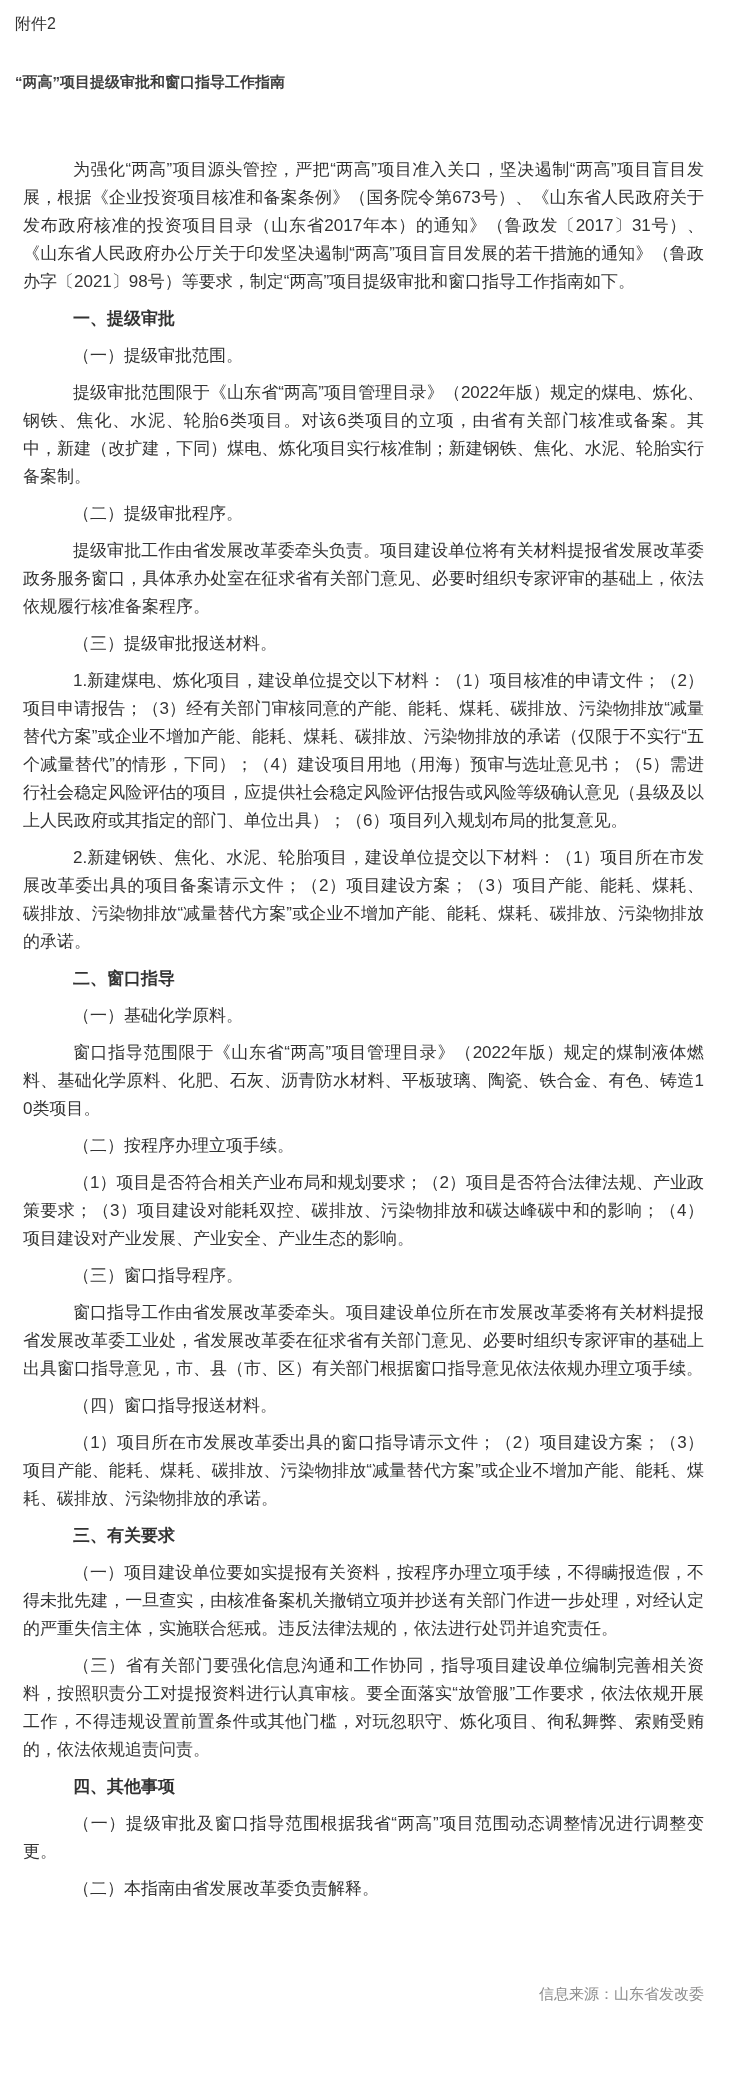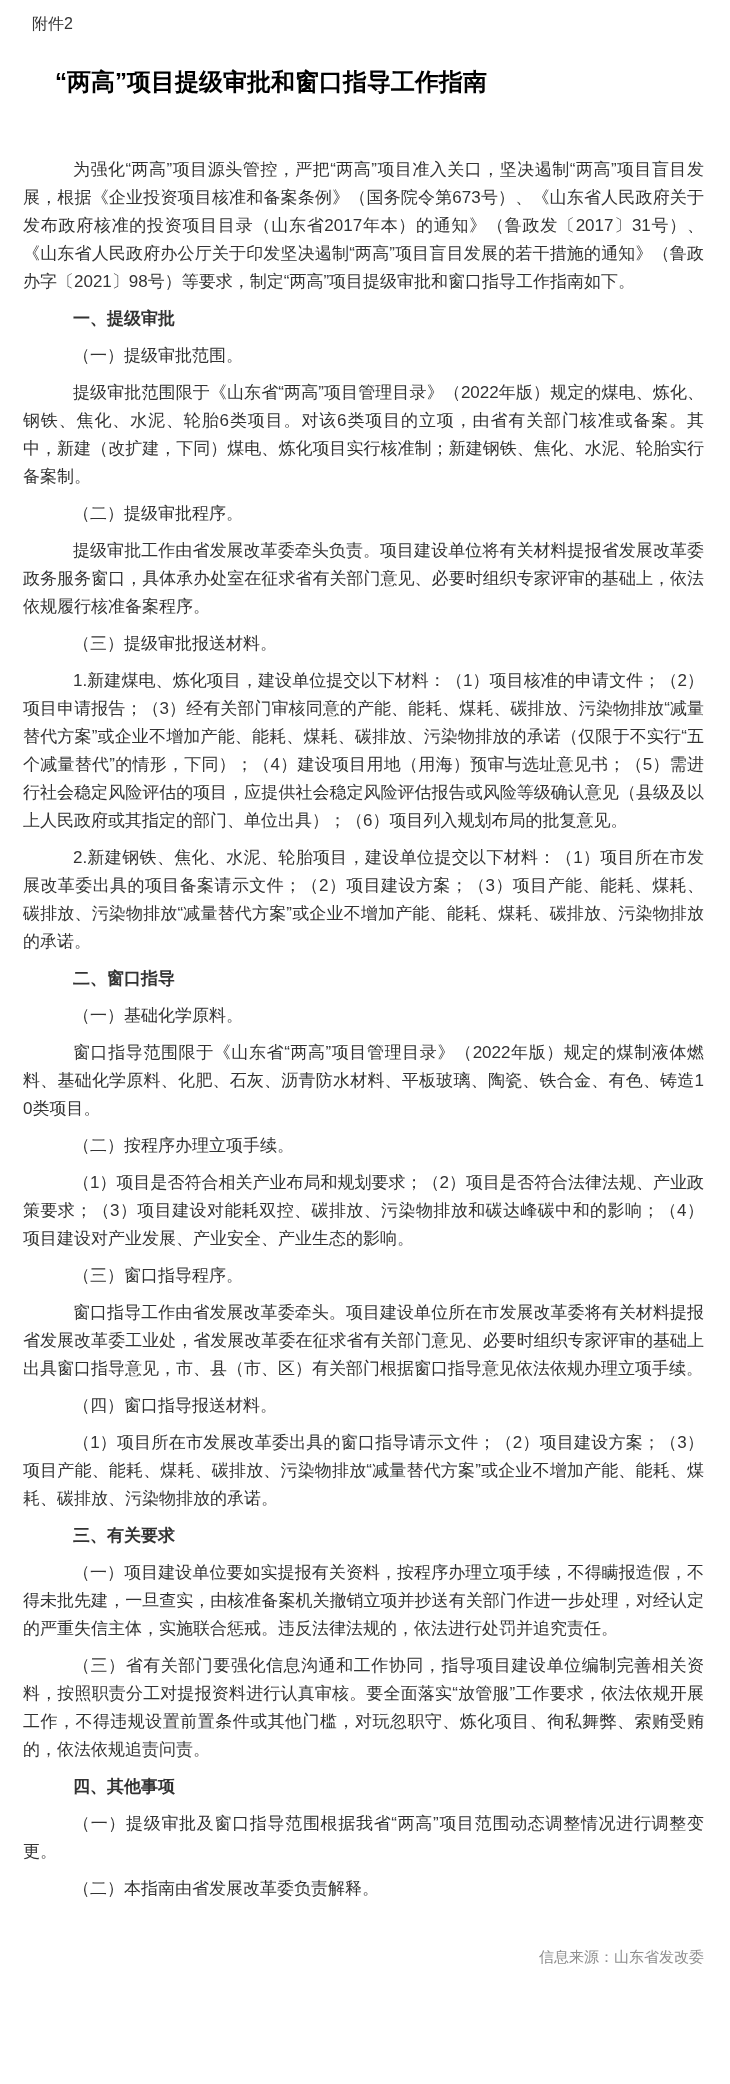--- a/index.html
+++ b/index.html
@@ -8,43 +8,42 @@
     background: #ffffff;
     font-family: "Liberation Sans", "DejaVu Sans", sans-serif;
   }
   .doc {
     padding: 12px 18px 0 15px;
     color: #333333;
   }
   .attachment {
     font-size: 16px;
     line-height: 24px;
-    margin-left: 17px;
     color: #333333;
   }
   .doc-title {
-    font-size: 24px;
+    font-size: 15px;
     line-height: 32px;
     font-weight: bold;
-    text-align: center;
-    color: #000000;
+    text-align: left;
+    color: #404040;
     margin: 30px 185px 58px 0;
   }
   .blk {
     font-size: 17px;
     line-height: 28px;
     margin: 9px 8px;
     text-indent: 50px;
     text-align: justify;
     word-break: break-all;
     color: #333333;
   }
   .blk-heading { font-weight: bold; }
   .source {
-    margin-top: 43px;
+    margin-top: 80px;
     text-align: right;
     font-size: 15px;
     line-height: 22px;
     color: #8c8c8c;
     padding-right: 8px;
   }
 </style>
 </head>
 <body>
 

